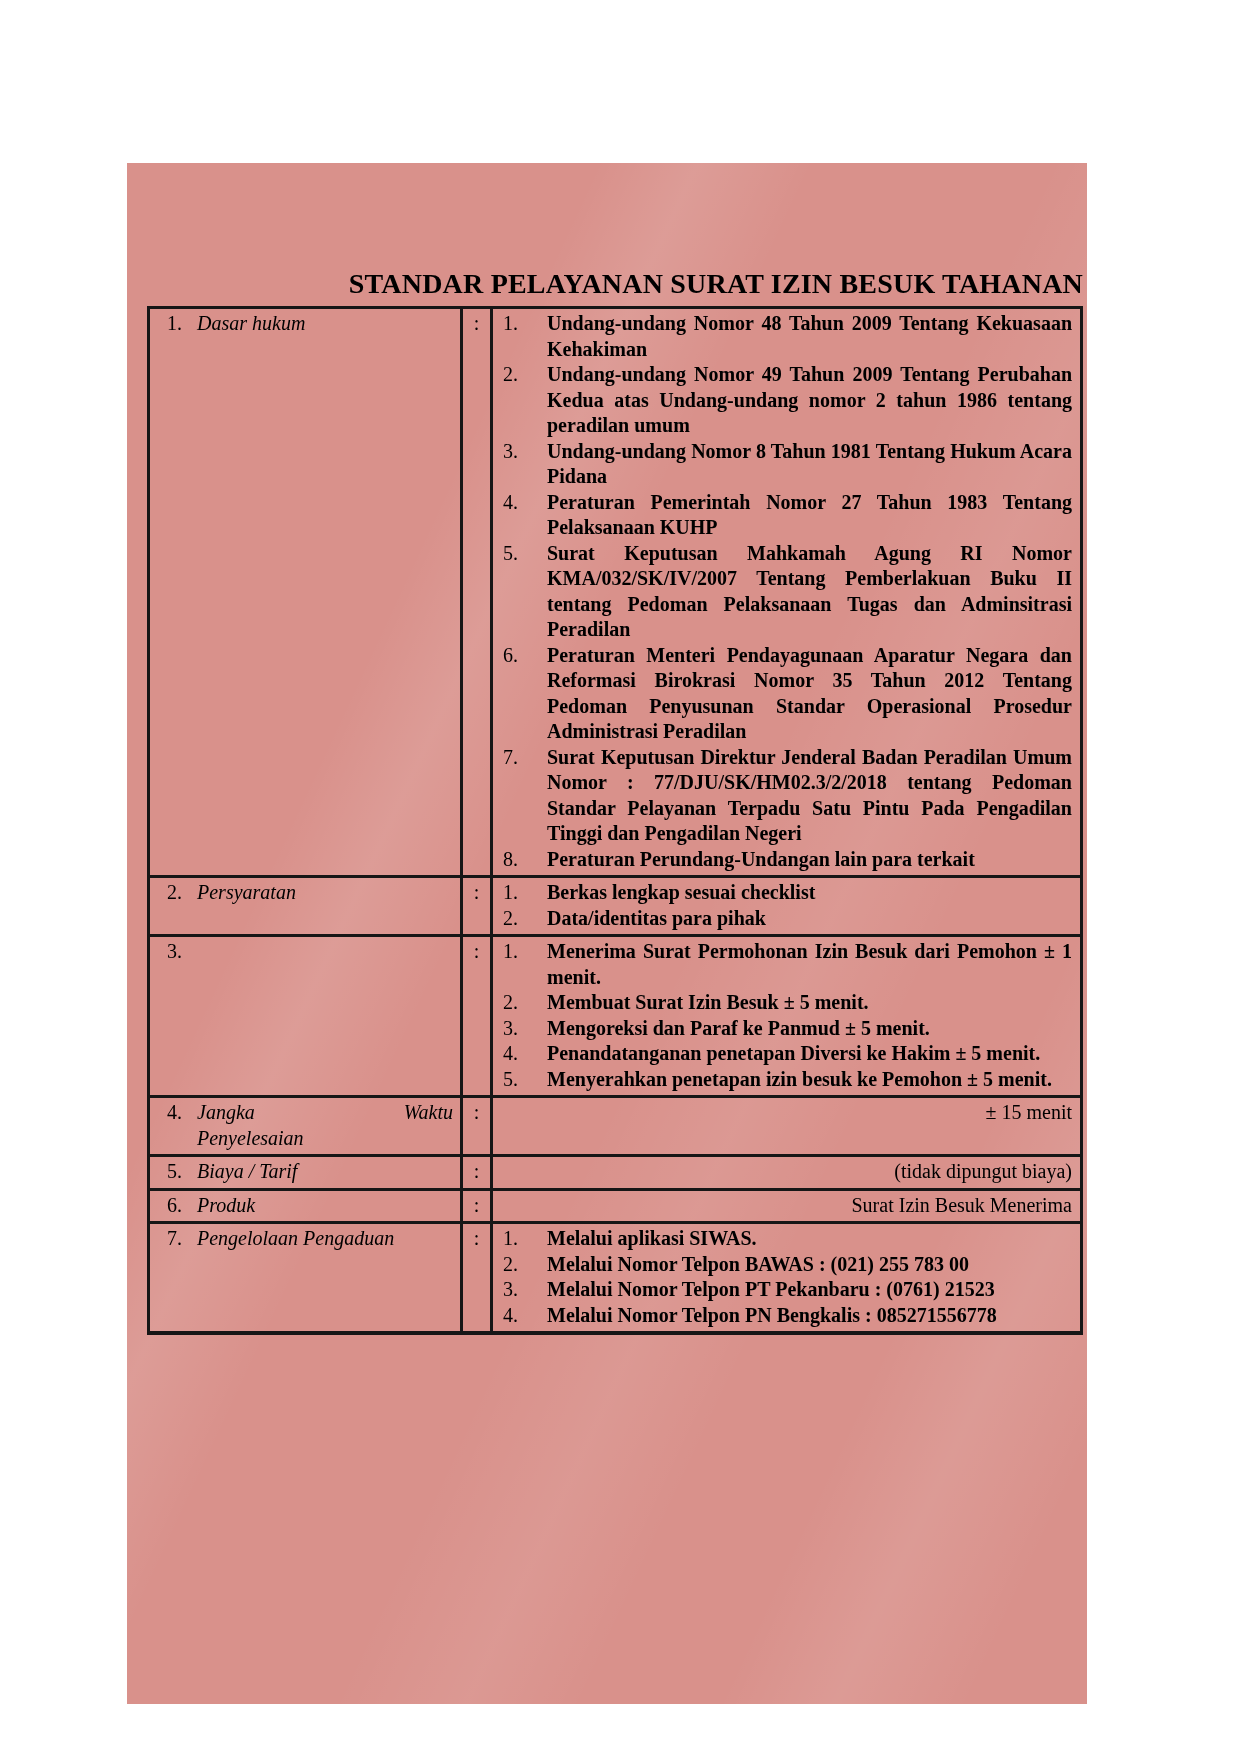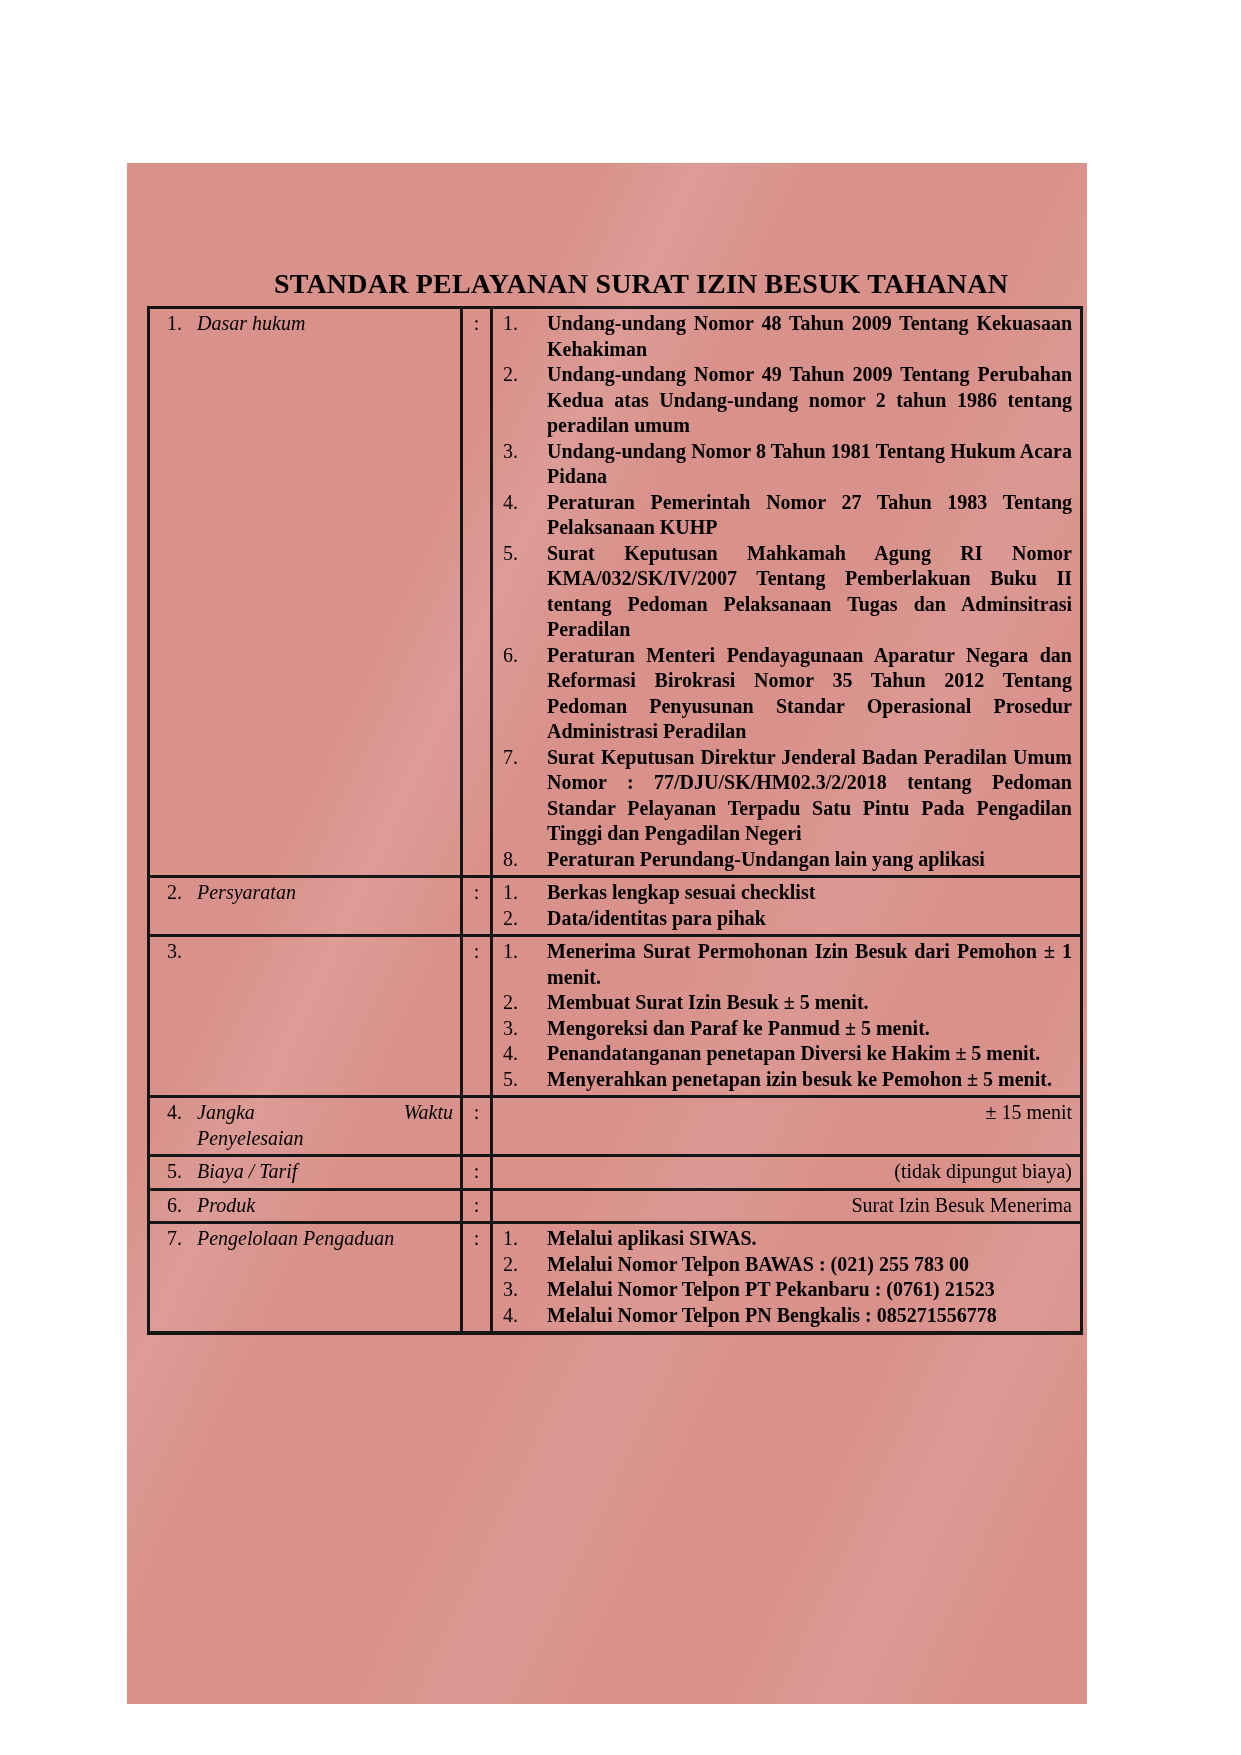--- a/index.html
+++ b/index.html
@@ -23,21 +23,21 @@
     background-image:
       linear-gradient(115deg, rgba(255,255,255,0) 28%, rgba(255,255,255,0.10) 34%, rgba(255,255,255,0) 41%),
       linear-gradient(115deg, rgba(255,255,255,0) 55%, rgba(255,255,255,0.07) 63%, rgba(255,255,255,0) 70%),
       linear-gradient(115deg, rgba(255,255,255,0) 78%, rgba(255,255,255,0.09) 85%, rgba(255,255,255,0) 93%);
   }
   .title {
     box-sizing: border-box;
     margin: 104px 0 0 20px;
     width: 936px;
     padding-left: 52px;
-    text-align: center;
+    text-align: right;
     font-size: 28px;
     line-height: 34px;
     font-weight: bold;
     letter-spacing: 0.2px;
     white-space: nowrap;
   }
   .service-table {
     box-sizing: border-box;
     margin: 5px 0 0 20px;
     width: 936px;
@@ -118,21 +118,21 @@
             <div class="citem">
               <span class="cnum">6.</span>
               <span class="ctext">Peraturan Menteri Pendayagunaan Aparatur Negara dan Reformasi Birokrasi Nomor 35 Tahun 2012 Tentang Pedoman Penyusunan Standar Operasional Prosedur Administrasi Peradilan</span>
             </div>
             <div class="citem">
               <span class="cnum">7.</span>
               <span class="ctext">Surat Keputusan Direktur Jenderal Badan Peradilan Umum Nomor : 77/DJU/SK/HM02.3/2/2018 tentang Pedoman Standar Pelayanan Terpadu Satu Pintu Pada Pengadilan Tinggi dan Pengadilan Negeri</span>
             </div>
             <div class="citem">
               <span class="cnum">8.</span>
-              <span class="ctext">Peraturan Perundang-Undangan lain yang aplikasi</span>
+              <span class="ctext">Peraturan Perundang-Undangan lain para terkait</span>
             </div>
           </div>
   </div>
 
   <div class="trow">
     <div class="cell label-cell">
       <span class="row-num">2.</span>
       <span class="row-label">
               <div class="label-line">Persyaratan</div>
             </span>

